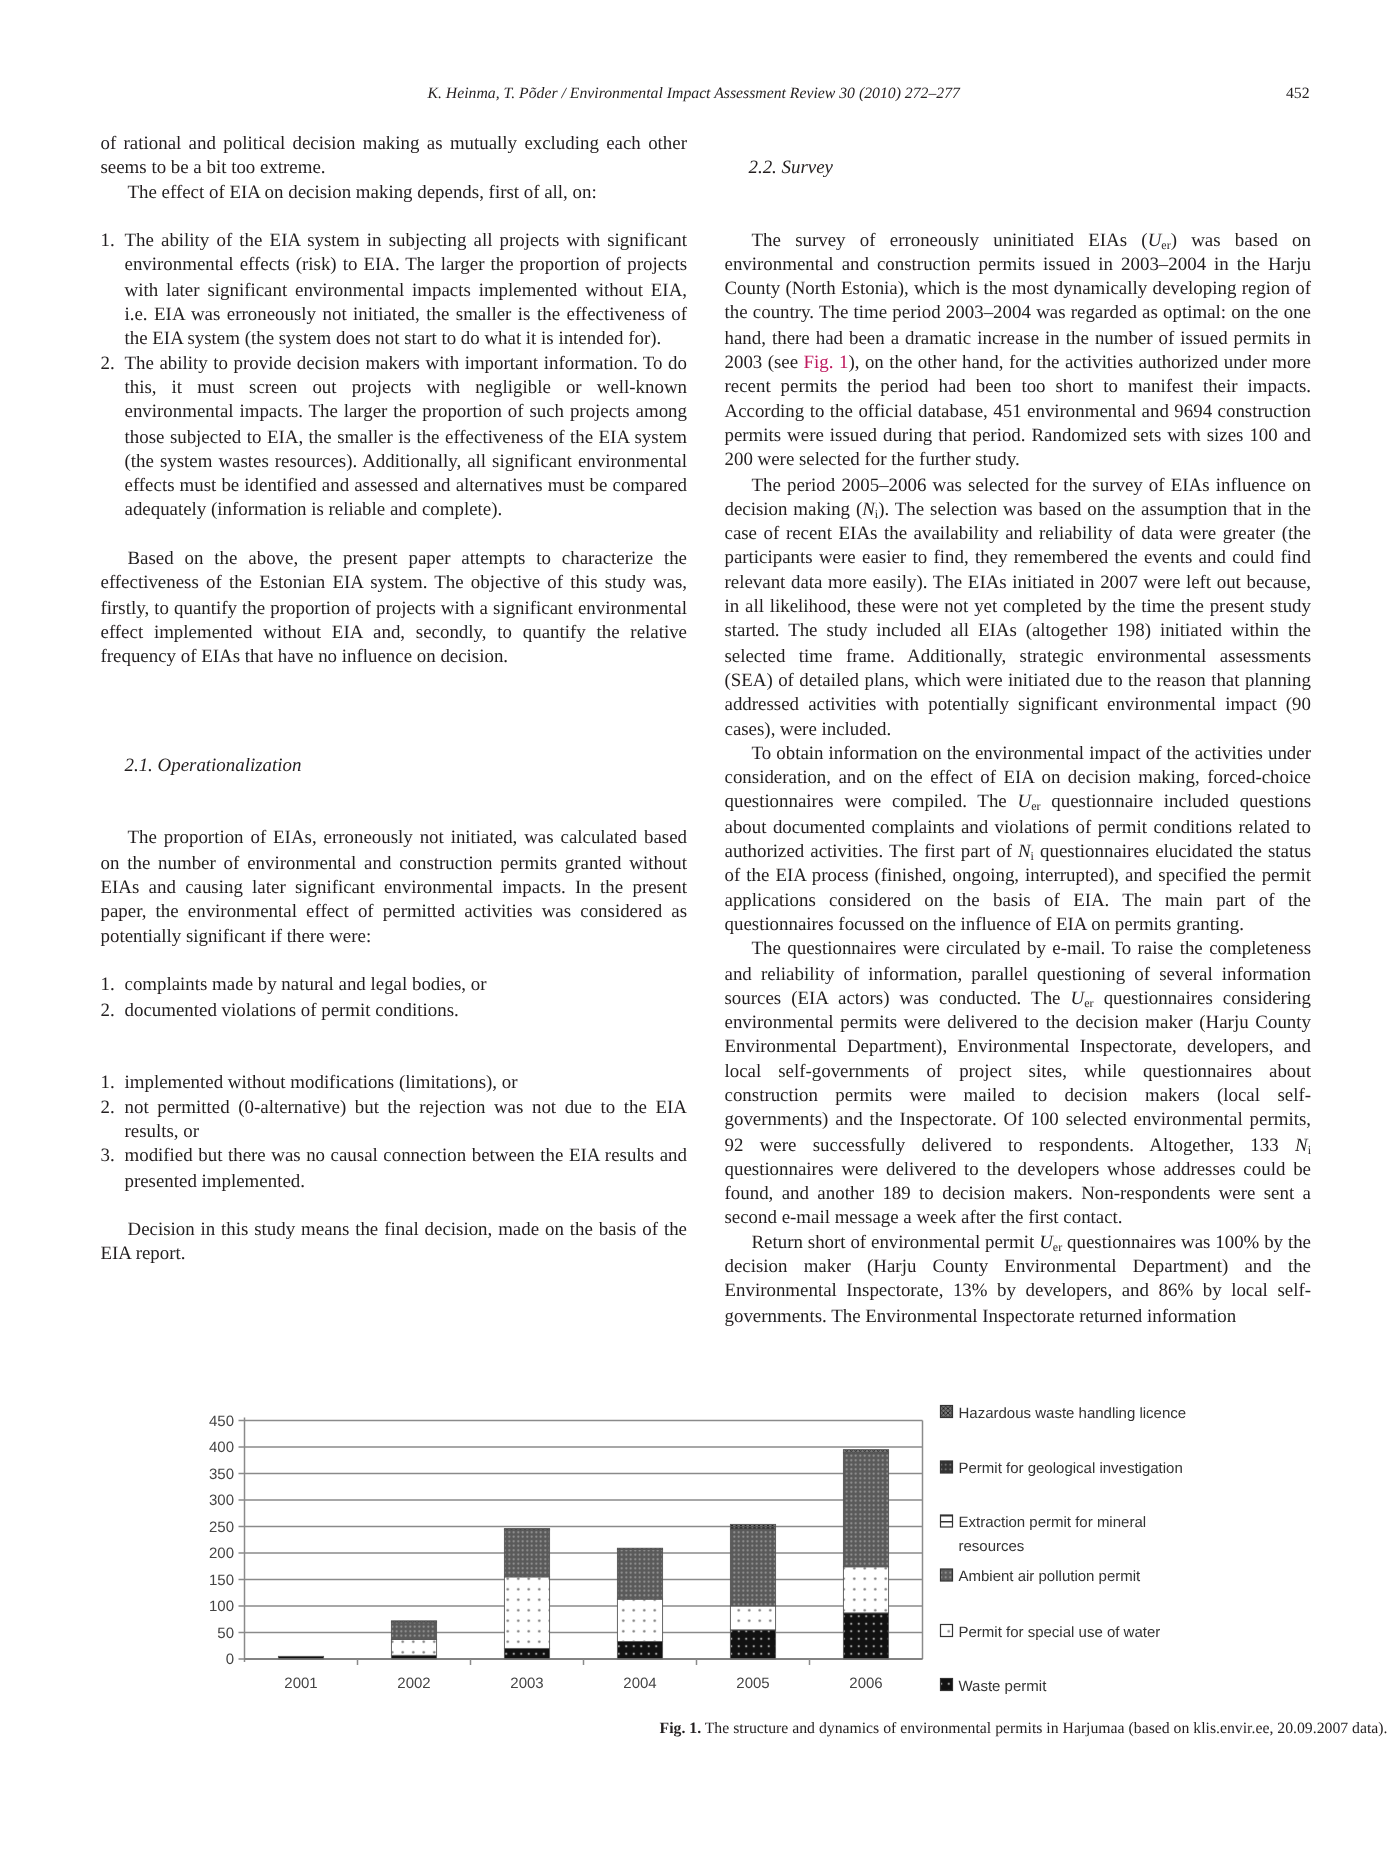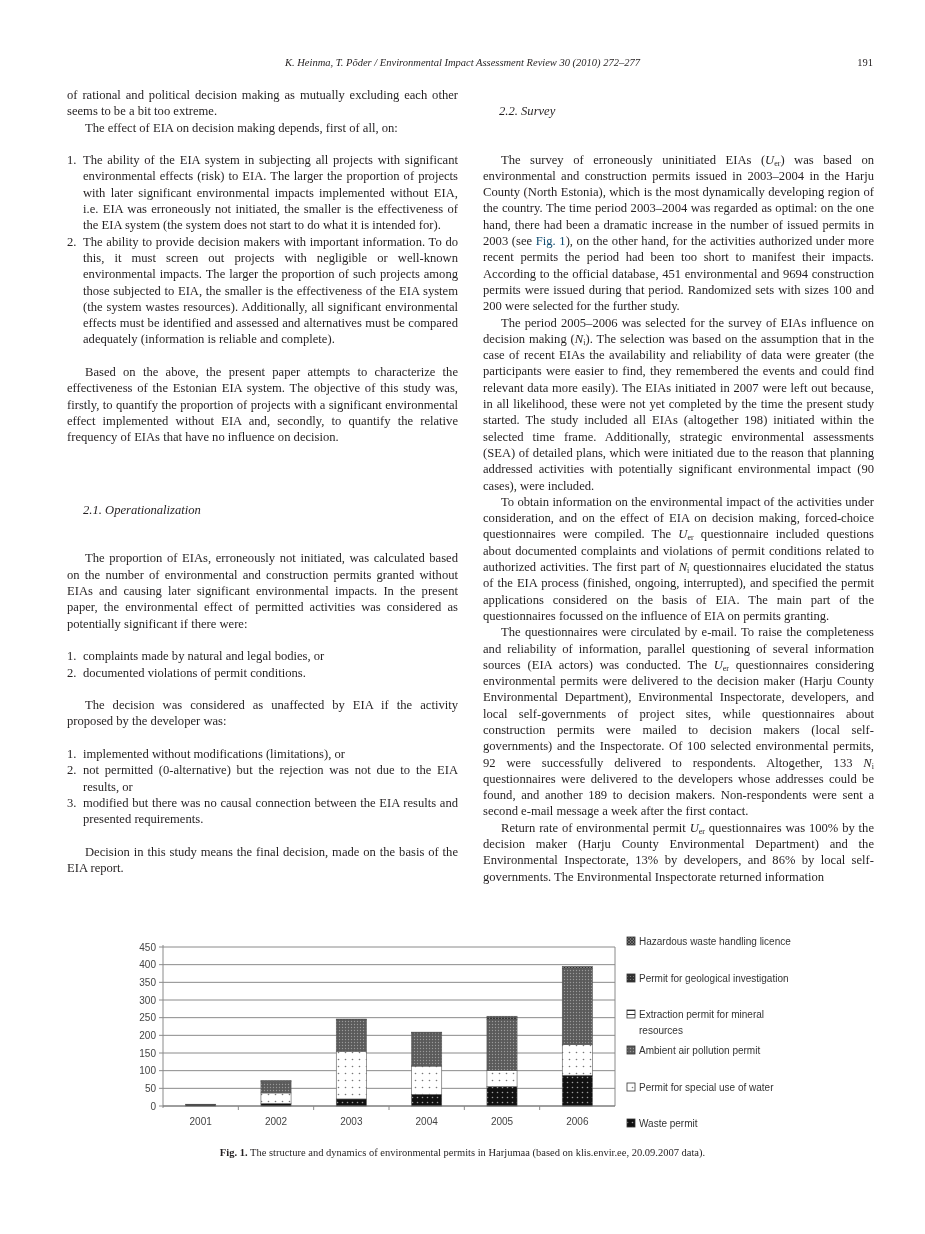--- a/index.html
+++ b/index.html
@@ -13,34 +13,34 @@
   .col-right { left: 483px; }
   p { margin: 0; }
   p.indent { text-indent: 18px; }
   .gap { height: 16.3px; }
   .gap2 { height: 24px; }
   ol { margin: 0; padding: 0; list-style: none; }
   ol li { position: relative; padding-left: 16px; }
   ol li .num { position: absolute; left: 0; top: 0; }
   h2.section { font-size: 12.6px; font-weight: bold; margin: 0; }
   h3.subsection { font-size: 12.6px; font-style: italic; font-weight: normal; margin: 16px; }
-  .link { color: #0c4a6e; }
+  .link { color: #be185d; }
   i.sym { font-style: italic; }
   sub { font-size: 8px; vertical-align: -2px; line-height: 0; }
   .figure { position: absolute; left: 125px; top: 930px; width: 700px; height: 210px; }
-  .caption { position: absolute; top: 1147px; left: 0; width: 925px; text-align: center; font-size: 10.5px; }
+  .caption { position: absolute; top: 1147px; left: 0; width: 925px; text-align: right; font-size: 10.5px; }
   .caption b { font-weight: bold; }
   svg text { font-family: "Liberation Sans", "DejaVu Sans", sans-serif; }
 </style>
 </head>
 <body>
 
 <div class="running-head">
   <span class="rh-title">K. Heinma, T. Põder / Environmental Impact Assessment Review 30 (2010) 272–277</span>
-  <span class="rh-page">191</span>
+  <span class="rh-page">452</span>
 </div>
 
 <div class="col col-left">
   <p>of rational and political decision making as mutually excluding each other seems to be a bit too extreme.</p>
   <p class="indent">The effect of EIA on decision making depends, first of all, on:</p>
   <div class="gap"></div>
   <ol>
     <li><span class="num">1.</span><span>The ability of the EIA system in subjecting all projects with significant environmental effects (risk) to EIA. The larger the proportion of projects with later significant environmental impacts implemented without EIA, i.e. EIA was erroneously not initiated, the smaller is the effectiveness of the EIA system (the system does not start to do what it is intended for).</span></li>
     <li><span class="num">2.</span><span>The ability to provide decision makers with important information. To do this, it must screen out projects with negligible or well-known environmental impacts. The larger the proportion of such projects among those subjected to EIA, the smaller is the effectiveness of the EIA system (the system wastes resources). Additionally, all significant environmental effects must be identified and assessed and alternatives must be compared adequately (information is reliable and complete).</span></li>
   </ol>
@@ -50,39 +50,38 @@
   <div class="gap"></div>
   <h3 class="subsection">2.1. Operationalization</h3>
   <div class="gap"></div>
   <p class="indent">The proportion of EIAs, erroneously not initiated, was calculated based on the number of environmental and construction permits granted without EIAs and causing later significant environmental impacts. In the present paper, the environmental effect of permitted activities was considered as potentially significant if there were:</p>
   <div class="gap"></div>
   <ol>
     <li><span class="num">1.</span><span>complaints made by natural and legal bodies, or</span></li>
     <li><span class="num">2.</span><span>documented violations of permit conditions.</span></li>
   </ol>
   <div class="gap"></div>
-  <p class="indent">The decision was considered as unaffected by EIA if the activity proposed by the developer was:</p>
   <div class="gap"></div>
   <ol>
     <li><span class="num">1.</span><span>implemented without modifications (limitations), or</span></li>
     <li><span class="num">2.</span><span>not permitted (0-alternative) but the rejection was not due to the EIA results, or</span></li>
-    <li><span class="num">3.</span><span>modified but there was no causal connection between the EIA results and presented requirements.</span></li>
+    <li><span class="num">3.</span><span>modified but there was no causal connection between the EIA results and presented implemented.</span></li>
   </ol>
   <div class="gap"></div>
   <p class="indent">Decision in this study means the final decision, made on the basis of the EIA report.</p>
 </div>
 
 <div class="col col-right">
   <h3 class="subsection">2.2. Survey</h3>
   <div class="gap"></div>
   <p class="indent"><span>The survey of erroneously uninitiated EIAs (</span><i class="sym">U</i><sub>er</sub><span>) was based on environmental and construction permits issued in 2003–2004 in the Harju County (North Estonia), which is the most dynamically developing region of the country. The time period 2003–2004 was regarded as optimal: on the one hand, there had been a dramatic increase in the number of issued permits in 2003 (see </span><span class="link">Fig. 1</span><span>), on the other hand, for the activities authorized under more recent permits the period had been too short to manifest their impacts. According to the official database, 451 environmental and 9694 construction permits were issued during that period. Randomized sets with sizes 100 and 200 were selected for the further study.</span></p>
   <p class="indent"><span>The period 2005–2006 was selected for the survey of EIAs influence on decision making (</span><i class="sym">N</i><sub>i</sub><span>). The selection was based on the assumption that in the case of recent EIAs the availability and reliability of data were greater (the participants were easier to find, they remembered the events and could find relevant data more easily). The EIAs initiated in 2007 were left out because, in all likelihood, these were not yet completed by the time the present study started. The study included all EIAs (altogether 198) initiated within the selected time frame. Additionally, strategic environmental assessments (SEA) of detailed plans, which were initiated due to the reason that planning addressed activities with potentially significant environmental impact (90 cases), were included.</span></p>
   <p class="indent"><span>To obtain information on the environmental impact of the activities under consideration, and on the effect of EIA on decision making, forced-choice questionnaires were compiled. The </span><i class="sym">U</i><sub>er</sub><span> questionnaire included questions about documented complaints and violations of permit conditions related to authorized activities. The first part of </span><i class="sym">N</i><sub>i</sub><span> questionnaires elucidated the status of the EIA process (finished, ongoing, interrupted), and specified the permit applications considered on the basis of EIA. The main part of the questionnaires focussed on the influence of EIA on permits granting.</span></p>
   <p class="indent"><span>The questionnaires were circulated by e-mail. To raise the completeness and reliability of information, parallel questioning of several information sources (EIA actors) was conducted. The </span><i class="sym">U</i><sub>er</sub><span> questionnaires considering environmental permits were delivered to the decision maker (Harju County Environmental Department), Environmental Inspectorate, developers, and local self-governments of project sites, while questionnaires about construction permits were mailed to decision makers (local self-governments) and the Inspectorate. Of 100 selected environmental permits, 92 were successfully delivered to respondents. Altogether, 133 </span><i class="sym">N</i><sub>i</sub><span> questionnaires were delivered to the developers whose addresses could be found, and another 189 to decision makers. Non-respondents were sent a second e-mail message a week after the first contact.</span></p>
-  <p class="indent"><span>Return rate of environmental permit </span><i class="sym">U</i><sub>er</sub><span> questionnaires was 100% by the decision maker (Harju County Environmental Department) and the Environmental Inspectorate, 13% by developers, and 86% by local self-governments. The Environmental Inspectorate returned information</span></p>
+  <p class="indent"><span>Return short of environmental permit </span><i class="sym">U</i><sub>er</sub><span> questionnaires was 100% by the decision maker (Harju County Environmental Department) and the Environmental Inspectorate, 13% by developers, and 86% by local self-governments. The Environmental Inspectorate returned information</span></p>
 </div>
 
 <div class="figure">
   <svg id="chart" width="700" height="210">
     <defs>
       <pattern id="pat-black-dots" width="5" height="5" patternUnits="userSpaceOnUse">
         <rect width="5" height="5" fill="#111"></rect>
         <circle cx="2.5" cy="2.5" r="0.8" fill="#999"></circle>
       </pattern>
       <pattern id="pat-white-dots" width="7" height="7" patternUnits="userSpaceOnUse">

